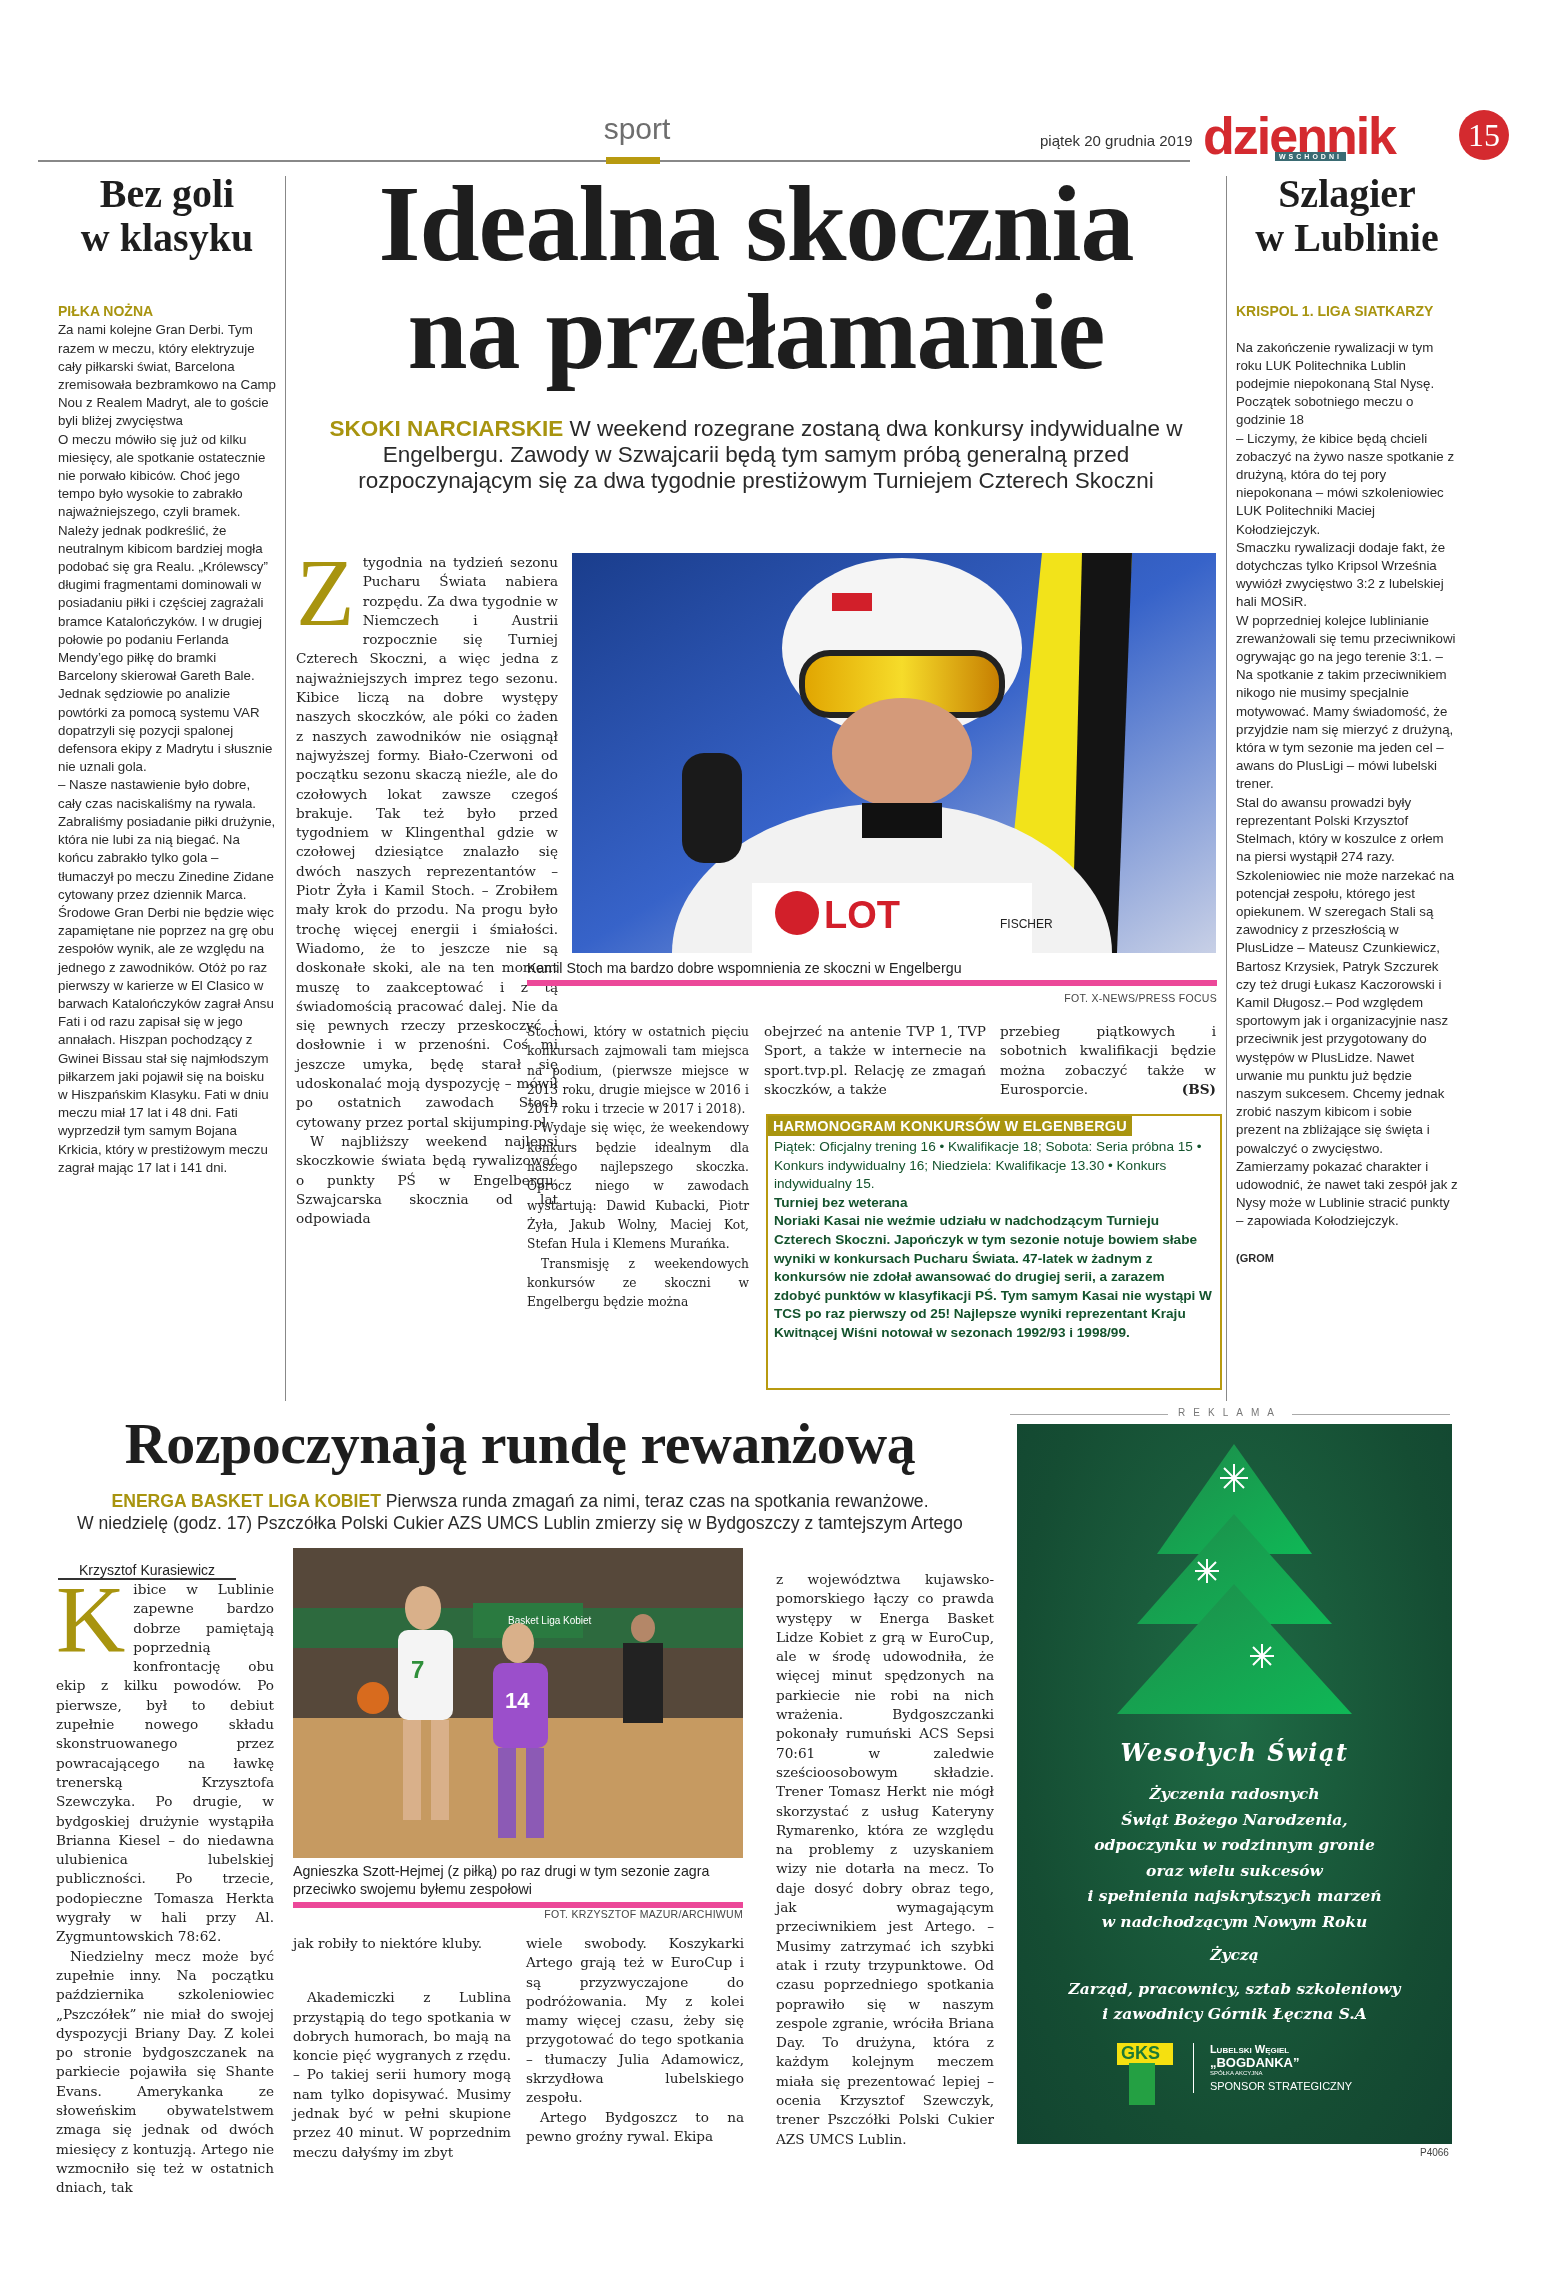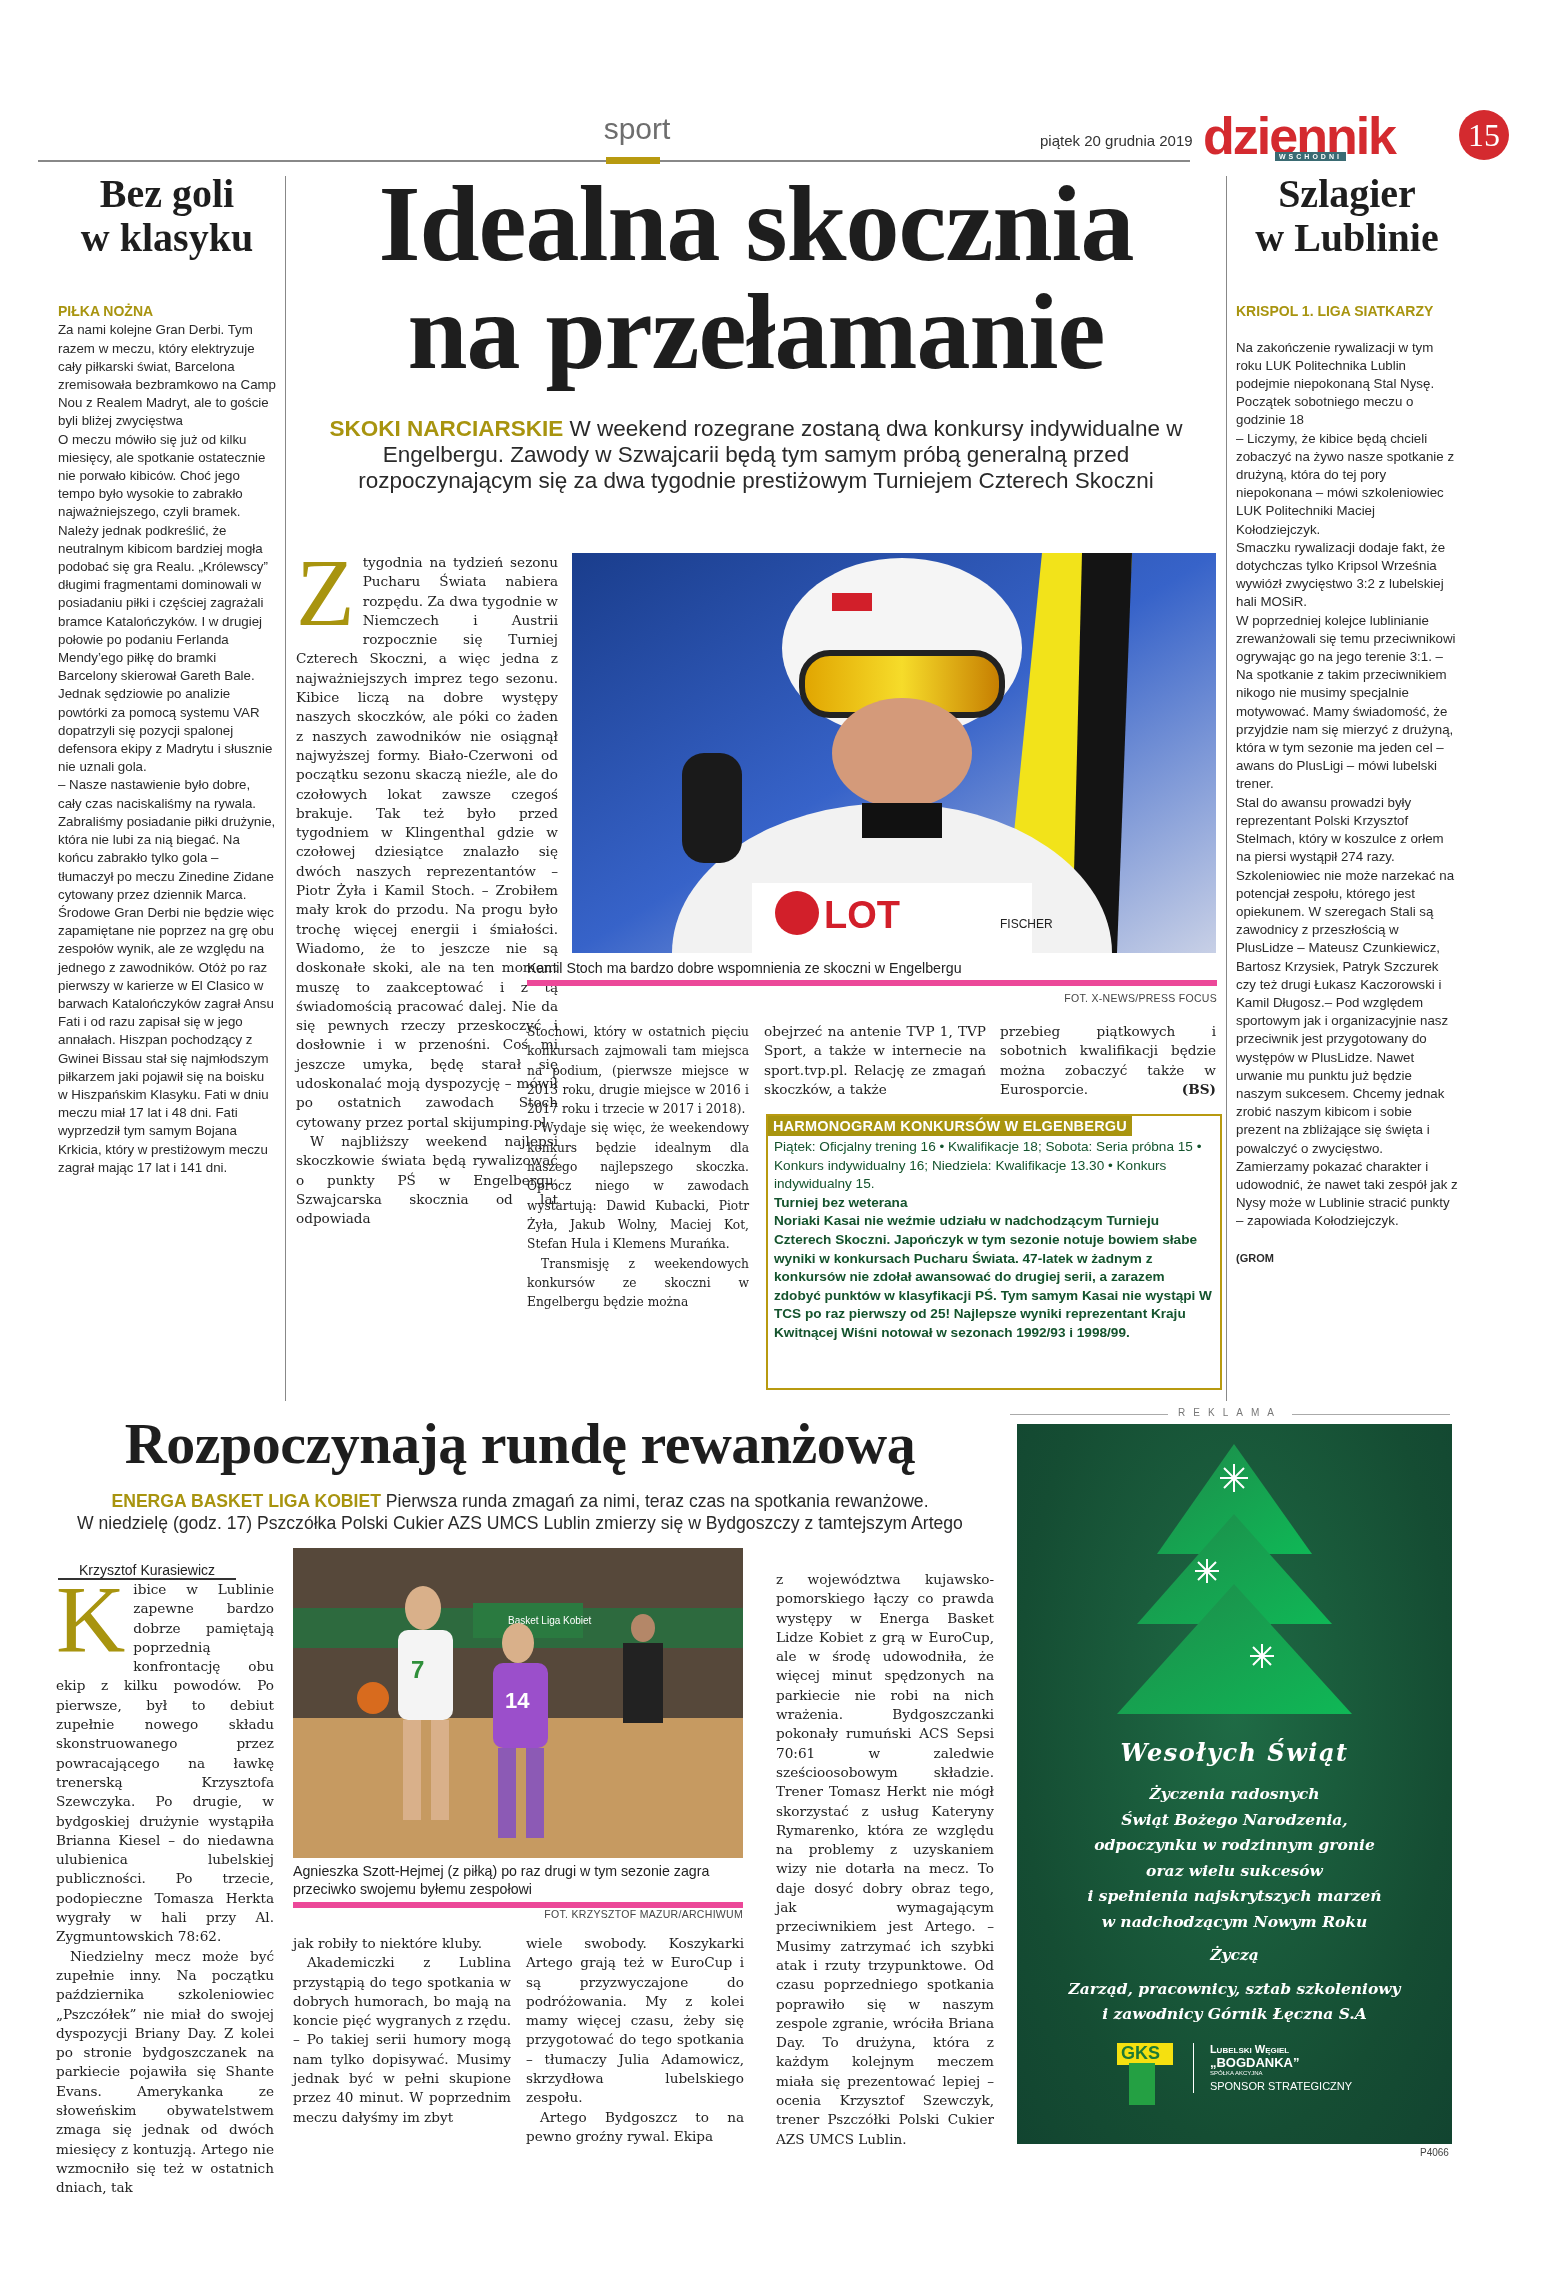--- a/index.html
+++ b/index.html
@@ -220,21 +220,21 @@
 
     <rect x="330" y="95" width="40" height="80" fill="#222"></rect>
     <ellipse cx="350" cy="80" rx="12" ry="14" fill="#b48768"></ellipse>
   </svg>
 </div>
 <div class="abs caption" style="left:293px;top:1862px;width:450px;line-height:18px;">Agnieszka Szott-Hejmej (z piłką) po raz drugi w tym sezonie zagra przeciwko swojemu byłemu zespołowi</div>
 <div class="abs credit" style="left:293px;top:1908px;width:450px;">FOT. KRZYSZTOF MAZUR/ARCHIWUM</div>
 
 <div class="abs body-serif" style="left:293px;top:1934px;width:218px;">
   <p>jak robiły to niektóre kluby.</p>
-  <p style="text-indent:14px;">Akademiczki z Lublina przystąpią do tego spotkania w dobrych humorach, bo mają na koncie pięć wygranych z rzędu. – Po takiej serii humory mogą nam tylko dopisywać. Musimy jednak być w pełni skupione przez 40 minut. W poprzednim meczu dałyśmy im zbyt</p>
+  <p style="text-indent:14px;margin-top:35px;">Akademiczki z Lublina przystąpią do tego spotkania w dobrych humorach, bo mają na koncie pięć wygranych z rzędu. – Po takiej serii humory mogą nam tylko dopisywać. Musimy jednak być w pełni skupione przez 40 minut. W poprzednim meczu dałyśmy im zbyt</p>
 </div>
 
 <div class="abs body-serif" style="left:526px;top:1934px;width:218px;">
   <p>wiele swobody. Koszykarki Artego grają też w EuroCup i są przyzwyczajone do podróżowania. My z kolei mamy więcej czasu, żeby się przygotować do tego spotkania – tłumaczy Julia Adamowicz, skrzydłowa lubelskiego zespołu.</p>
   <p style="text-indent:14px;">Artego Bydgoszcz to na pewno groźny rywal. Ekipa</p>
 </div>
 
 <div class="abs body-serif" style="left:776px;top:1570px;width:218px;">
   <p>z województwa kujawsko-pomorskiego łączy co prawda występy w Energa Basket Lidze Kobiet z grą w EuroCup, ale w środę udowodniła, że więcej minut spędzonych na parkiecie nie robi na nich wrażenia. Bydgoszczanki pokonały rumuński ACS Sepsi 70:61 w zaledwie sześcioosobowym składzie. Trener Tomasz Herkt nie mógł skorzystać z usług Kateryny Rymarenko, która ze względu na problemy z uzyskaniem wizy nie dotarła na mecz. To daje dosyć dobry obraz tego, jak wymagającym przeciwnikiem jest Artego. – Musimy zatrzymać ich szybki atak i rzuty trzypunktowe. Od czasu poprzedniego spotkania poprawiło się w naszym zespole zgranie, wróciła Briana Day. To drużyna, która z każdym kolejnym meczem miała się prezentować lepiej – ocenia Krzysztof Szewczyk, trener Pszczółki Polski Cukier AZS UMCS Lublin.</p>
 </div>

